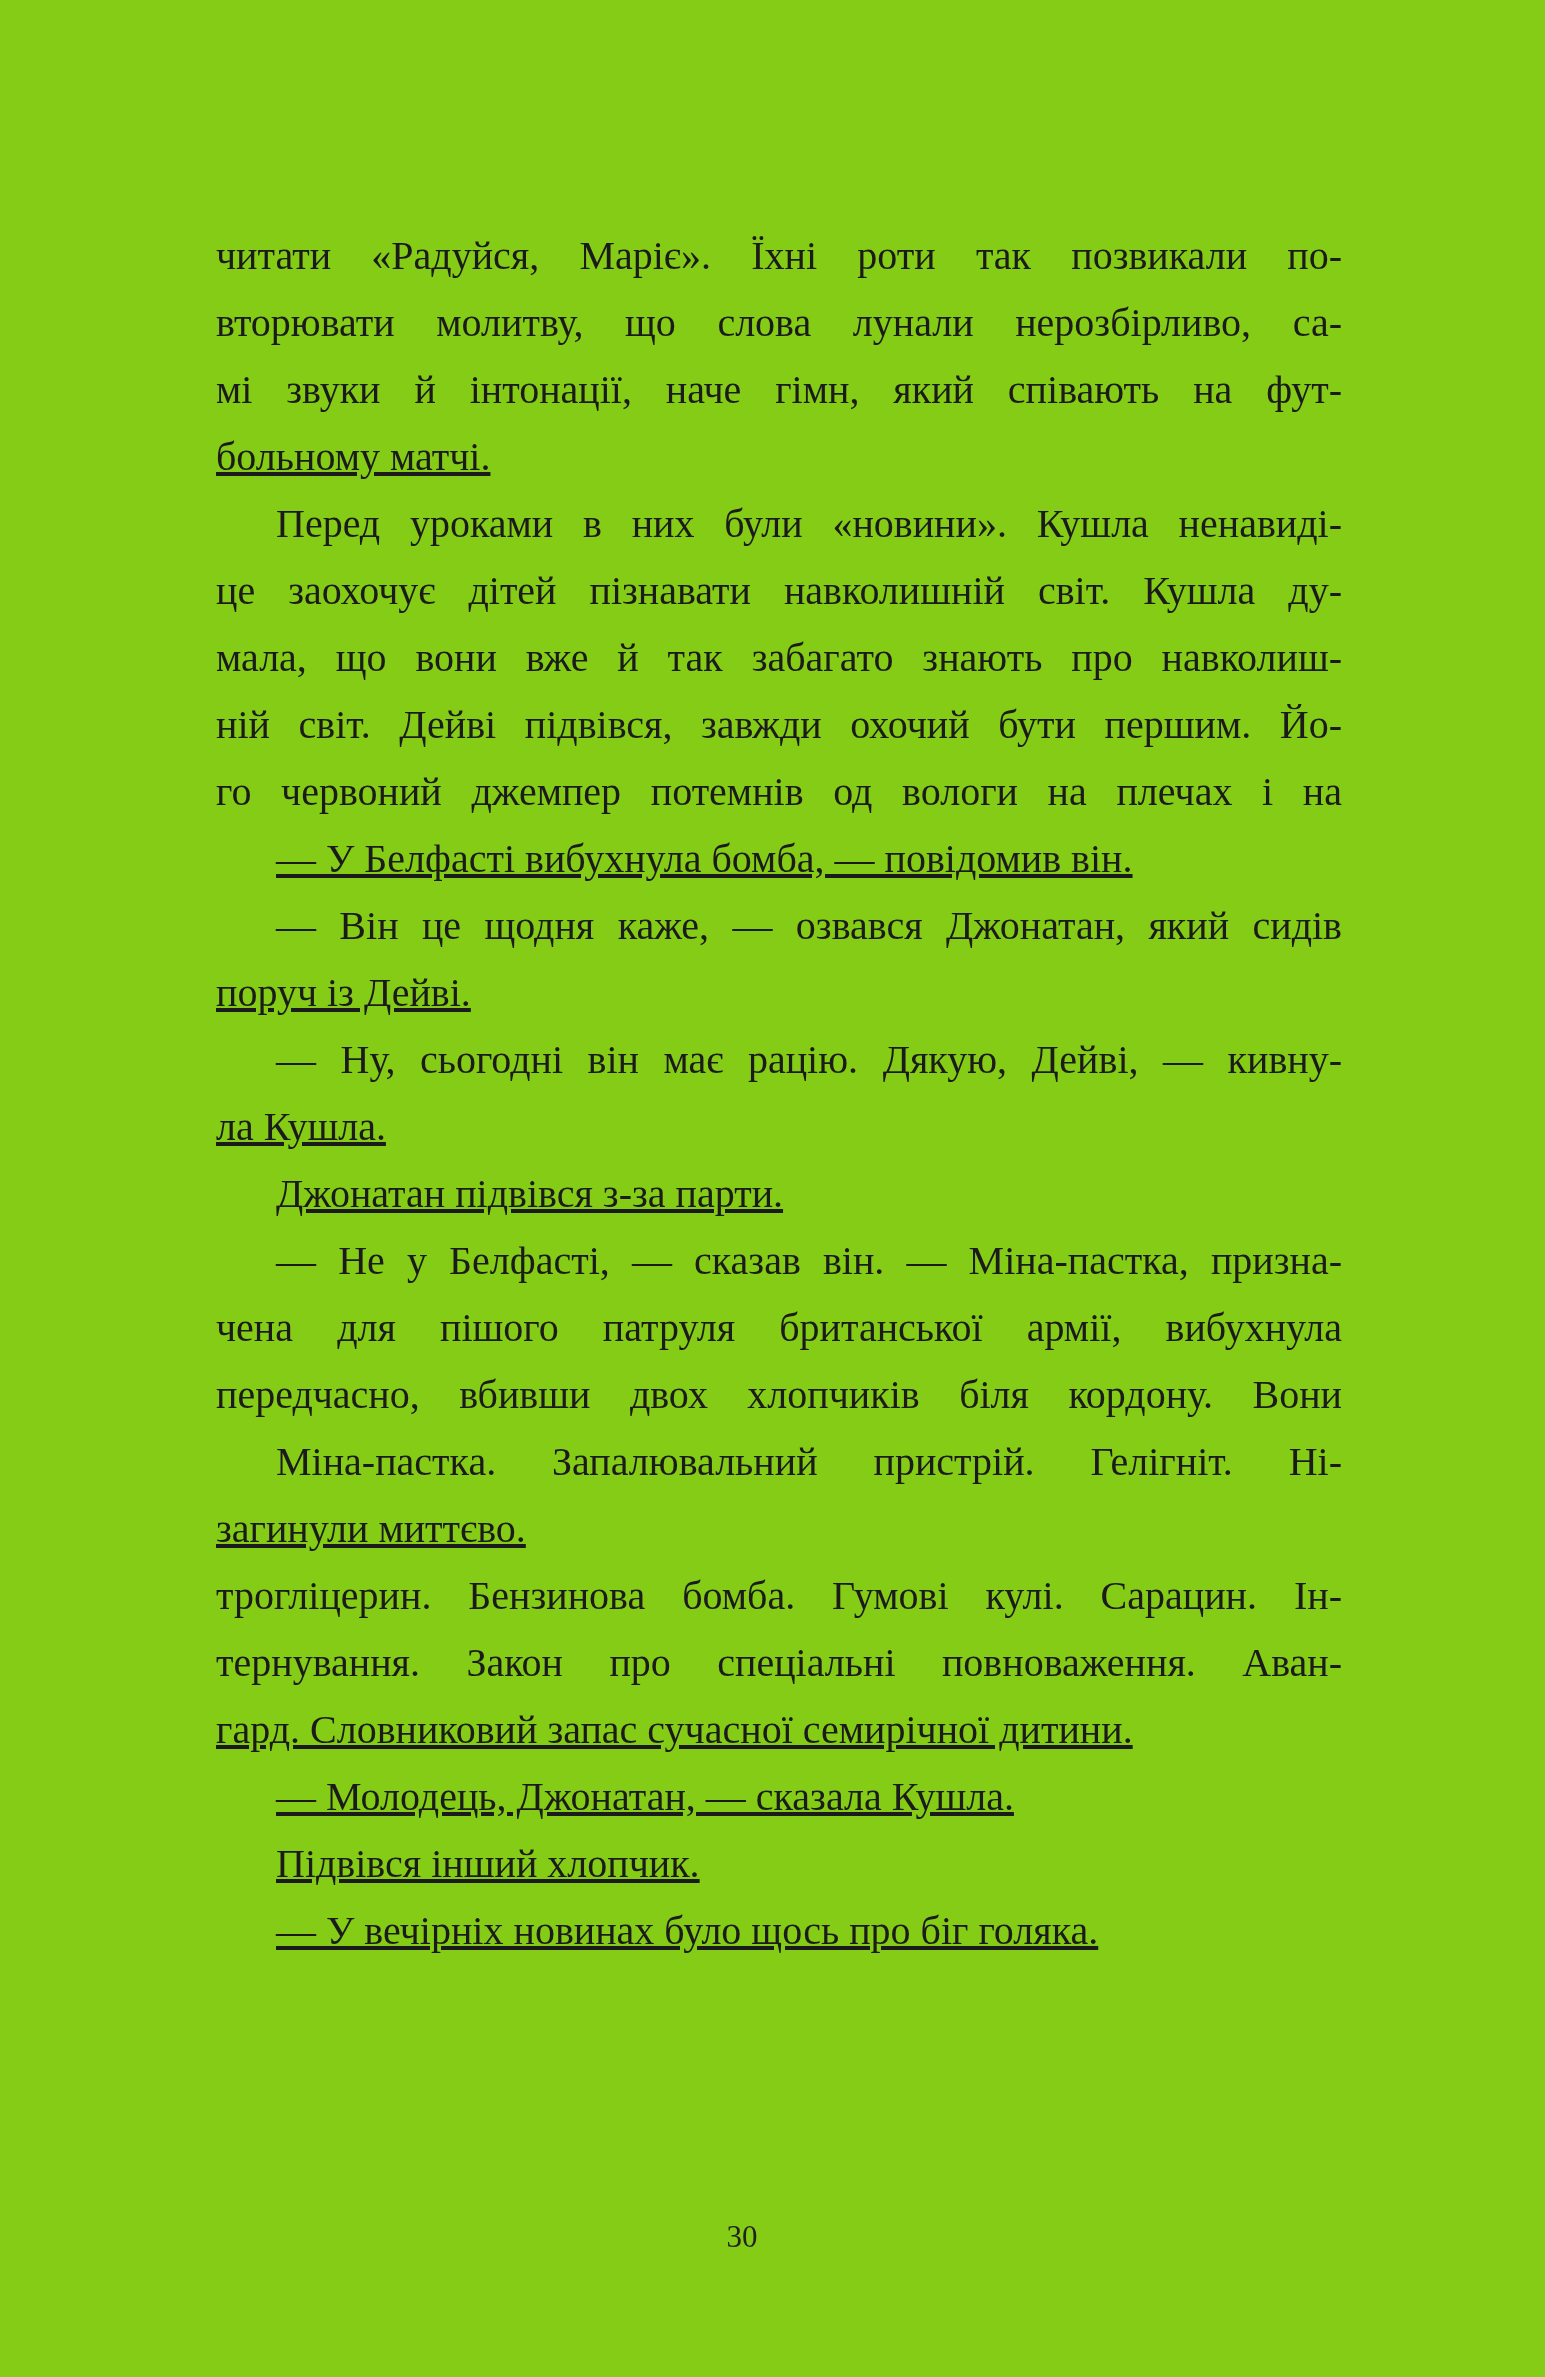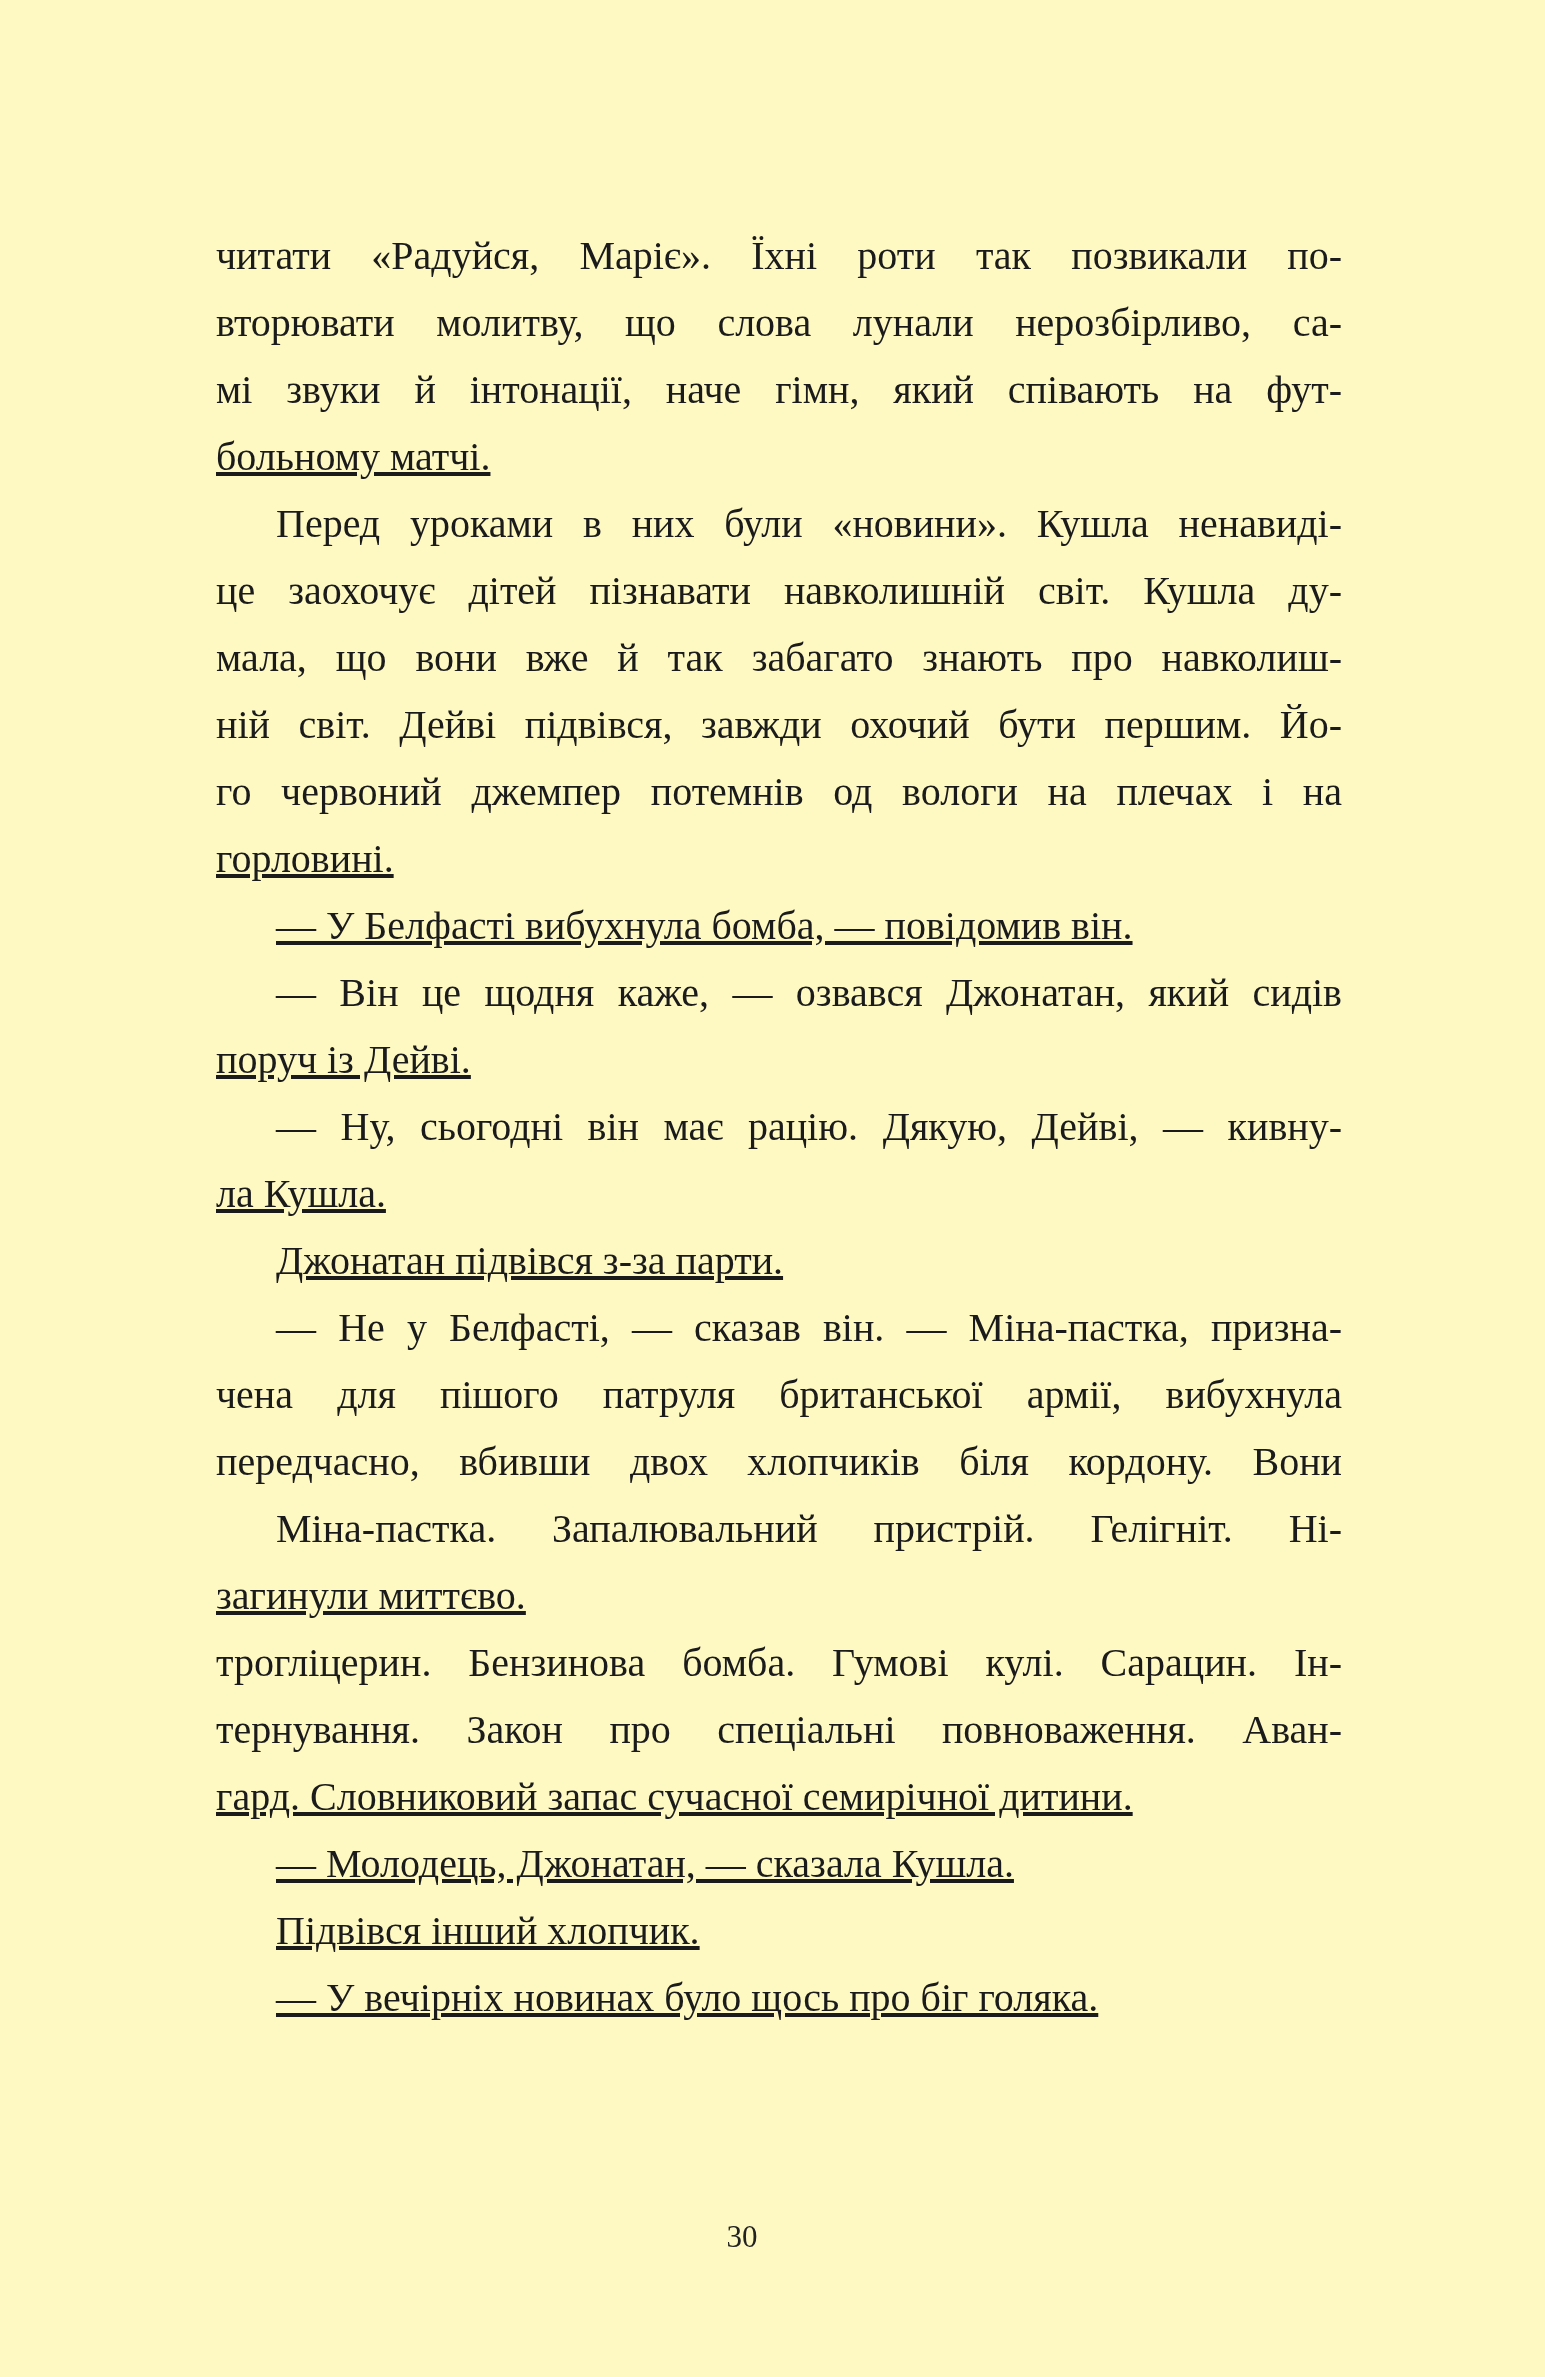--- a/index.html
+++ b/index.html
@@ -1,17 +1,17 @@
 <!DOCTYPE html>
 <html style="font-size:13px"><head>
 <meta charset="utf-8">
 <style>
   html, body { margin: 0; padding: 0; background: #ffffff; }
   body { width: 1545px; height: 2377px; position: relative; overflow: hidden; }
-  .page { position: absolute; left: 0; top: 0; width: 1545px; height: 2377px; background: #fef9c3; }
+  .page { position: absolute; left: 0; top: 0; width: 1545px; height: 2377px; background: #84cc16; }
   .text-block {
     position: absolute;
     left: 216px;
     top: 222px;
     width: 1126px;
     font-family: "Liberation Serif", serif;
     font-size: 40px;
     color: #1b1b1b;
   }
   .line {
@@ -44,21 +44,20 @@
   <div class="text-block">
     <span class="line">читати «Радуйся, Маріє». Їхні роти так позвикали по-</span>
     <span class="line">вторювати молитву, що слова лунали нерозбірливо, са-</span>
     <span class="line">мі звуки й інтонації, наче гімн, який співають на фут-</span>
     <span class="line last">больному матчі.</span>
     <span class="line indent">Перед уроками в них були «новини». Кушла ненавиді-</span>
     <span class="line">це заохочує дітей пізнавати навколишній світ. Кушла ду-</span>
     <span class="line">мала, що вони вже й так забагато знають про навколиш-</span>
     <span class="line">ній світ. Дейві підвівся, завжди охочий бути першим. Йо-</span>
     <span class="line">го червоний джемпер потемнів од вологи на плечах і на</span>
-    <span class="line last">горловині.</span>
     <span class="line indent last">— У Белфасті вибухнула бомба, — повідомив він.</span>
     <span class="line indent">— Він це щодня каже, — озвався Джонатан, який сидів</span>
     <span class="line last">поруч із Дейві.</span>
     <span class="line indent">— Ну, сьогодні він має рацію. Дякую, Дейві, — кивну-</span>
     <span class="line last">ла Кушла.</span>
     <span class="line indent last">Джонатан підвівся з-за парти.</span>
     <span class="line indent">— Не у Белфасті, — сказав він. — Міна-пастка, призна-</span>
     <span class="line">чена для пішого патруля британської армії, вибухнула</span>
     <span class="line">передчасно, вбивши двох хлопчиків біля кордону. Вони</span>
     <span class="line indent">Міна-пастка. Запалювальний пристрій. Гелігніт. Ні-</span>

